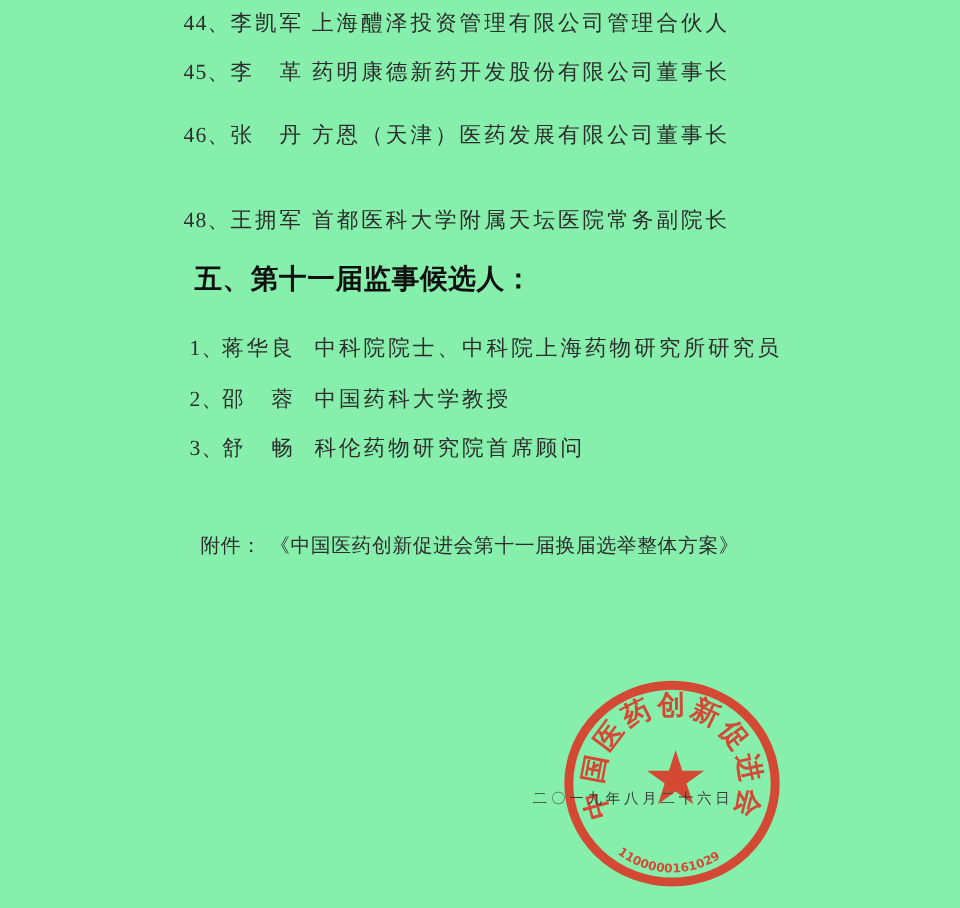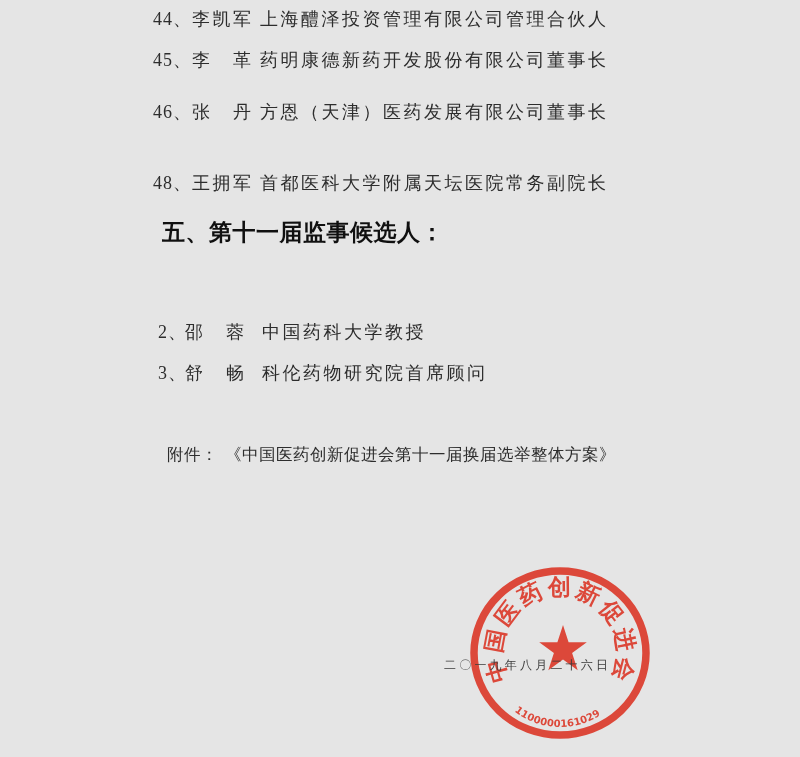--- a/index.html
+++ b/index.html
@@ -1,20 +1,20 @@
 <!DOCTYPE html>
 <html><head>
 <meta charset="utf-8">
 <style>
   html, body { margin: 0; padding: 0; background: #ffffff; }
   .page {
     position: relative;
     width: 800px;
     height: 757px;
-    background: #e5e5e5;
+    background: #86efac;
     overflow: hidden;
     font-family: "Liberation Serif", "DejaVu Serif", serif;
   }
   .row {
     position: absolute;
     white-space: nowrap;
     font-size: 18px;
     line-height: 20px;
     color: #2d2d2d;
     z-index: 2;
@@ -102,20 +102,23 @@
   </div>
   <div class="row council-row" style="top:102px">
     <span class="num">46、</span><span class="name">张　丹</span><span class="title">方恩（天津）医药发展有限公司董事长</span>
   </div>
   <div class="row council-row" style="top:173px">
     <span class="num">48、</span><span class="name">王拥军</span><span class="title">首都医科大学附属天坛医院常务副院长</span>
   </div>
 
   <div class="section-heading">五、第十一届监事候选人：</div>
 
+  <div class="row sup-row" style="top:280px">
+    <span class="num">1、</span><span class="name">蒋华良</span><span class="title">中科院院士、中科院上海药物研究所研究员</span>
+  </div>
   <div class="row sup-row" style="top:322px">
     <span class="num">2、</span><span class="name">邵　蓉</span><span class="title">中国药科大学教授</span>
   </div>
   <div class="row sup-row" style="top:363px">
     <span class="num">3、</span><span class="name">舒　畅</span><span class="title">科伦药物研究院首席顾问</span>
   </div>
 
   <div class="attachment">
     <span class="att-label">附件：</span><span class="att-title">《中国医药创新促进会第十一届换届选举整体方案》</span>
   </div>

